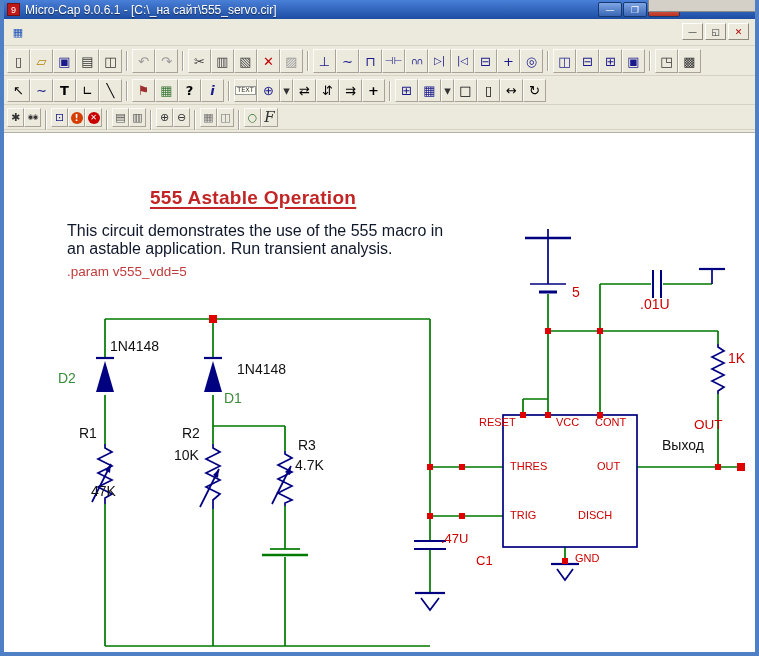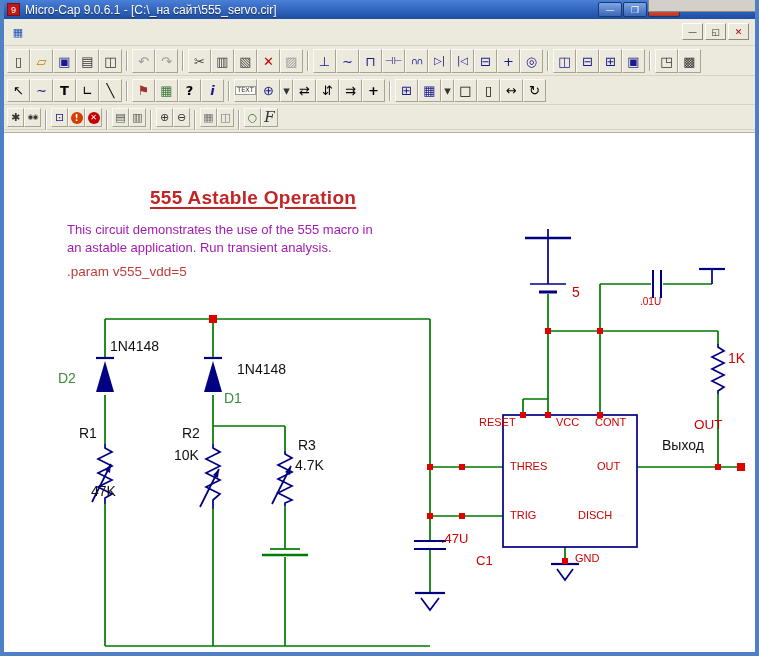--- a/index.html
+++ b/index.html
@@ -35,21 +35,21 @@
   .tb.narrow{width:13px;}
   
   .canvas{position:absolute;left:0;top:132px;width:751px;height:520px;background:#fff;border-top:1px solid #b5b1a4;box-sizing:border-box;overflow:hidden;}
   .schem{position:absolute;left:0;top:0;}
   .cl{position:absolute;white-space:nowrap;font-size:14px;color:#111;}
   .cl.red{color:#cc0000;}
   .cl.green{color:#3c8c3c;}
   .cl.pin{color:#cc0000;font-size:11px;}
   .heading{position:absolute;left:146px;top:54px;font-size:19px;font-weight:bold;color:#c22525;
            text-decoration:underline;text-decoration-thickness:2px;text-underline-offset:3px;letter-spacing:.3px;}
-  .para{position:absolute;color:#a21caf;font-size:13px;}
+  .para{position:absolute;color:#0f172a;font-size:16px;}
   .parm{position:absolute;color:#c03c3c;font-size:13.5px;}
 </style>
 </head>
 <body>
 
 <div class="win">
 
   <div class="titlebar">
     <div class="app-icon">9</div>
     <div class="title-text">Micro-Cap 9.0.6.1 - [C:\_на сайт\555_servo.cir]</div>
@@ -415,21 +415,21 @@
     <div class="cl green" style="left:220px;top:257px;">D1</div>
 
     <div class="cl" style="left:75px;top:292px;">R1</div>
     <div class="cl" style="left:87px;top:350px;">47K</div>
     <div class="cl" style="left:178px;top:292px;">R2</div>
     <div class="cl" style="left:170px;top:314px;">10K</div>
     <div class="cl" style="left:294px;top:304px;">R3</div>
     <div class="cl" style="left:291px;top:324px;">4.7K</div>
 
     <div class="cl red" style="left:568px;top:151px;">5</div>
-    <div class="cl red" style="left:636px;top:163px;font-size:10px;">.01U</div>
+    <div class="cl red" style="left:636px;top:163px;font-size:14px;">.01U</div>
     <div class="cl red" style="left:724px;top:217px;">1K</div>
 
     <div class="cl pin" style="left:475px;top:283px;">RESET</div>
     <div class="cl pin" style="left:552px;top:283px;">VCC</div>
     <div class="cl pin" style="left:591px;top:283px;text-align:right;">CONT</div>
     <div class="cl pin" style="left:506px;top:327px;">THRES</div>
     <div class="cl pin" style="left:593px;top:327px;">OUT</div>
     <div class="cl pin" style="left:506px;top:376px;">TRIG</div>
     <div class="cl pin" style="left:574px;top:376px;">DISCH</div>
     <div class="cl pin" style="left:571px;top:419px;">GND</div>

